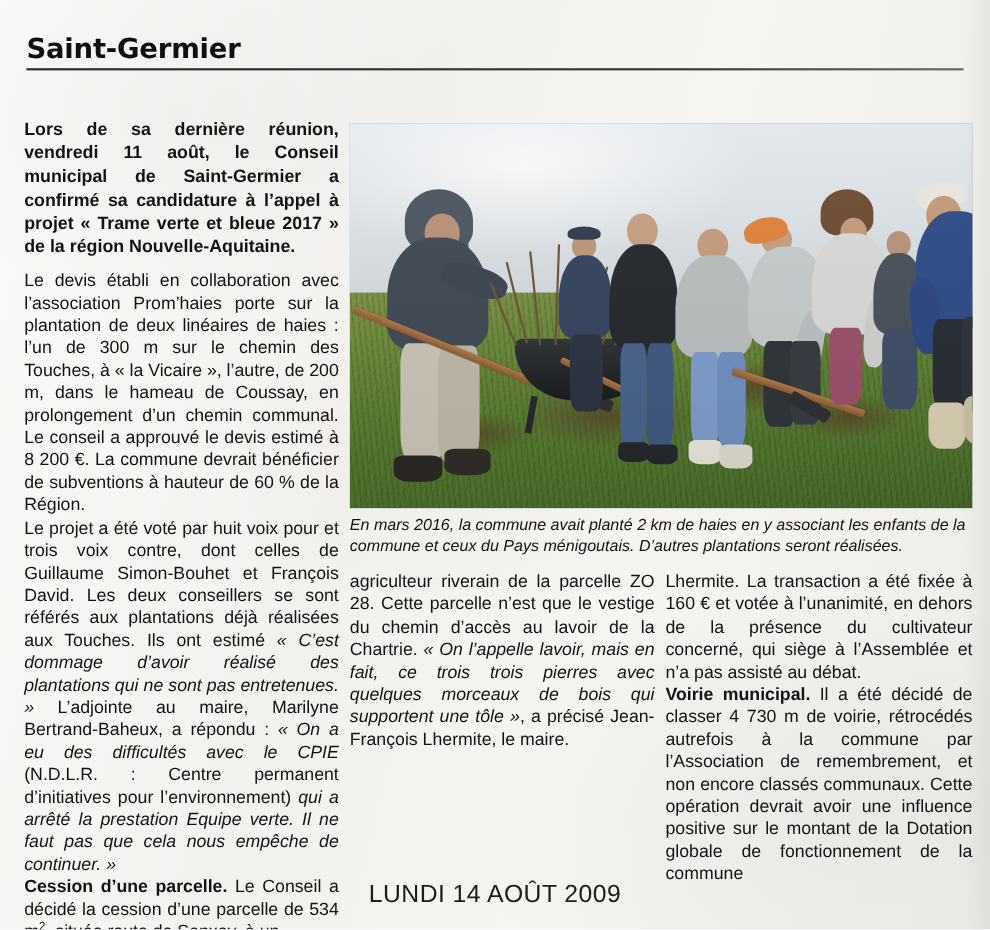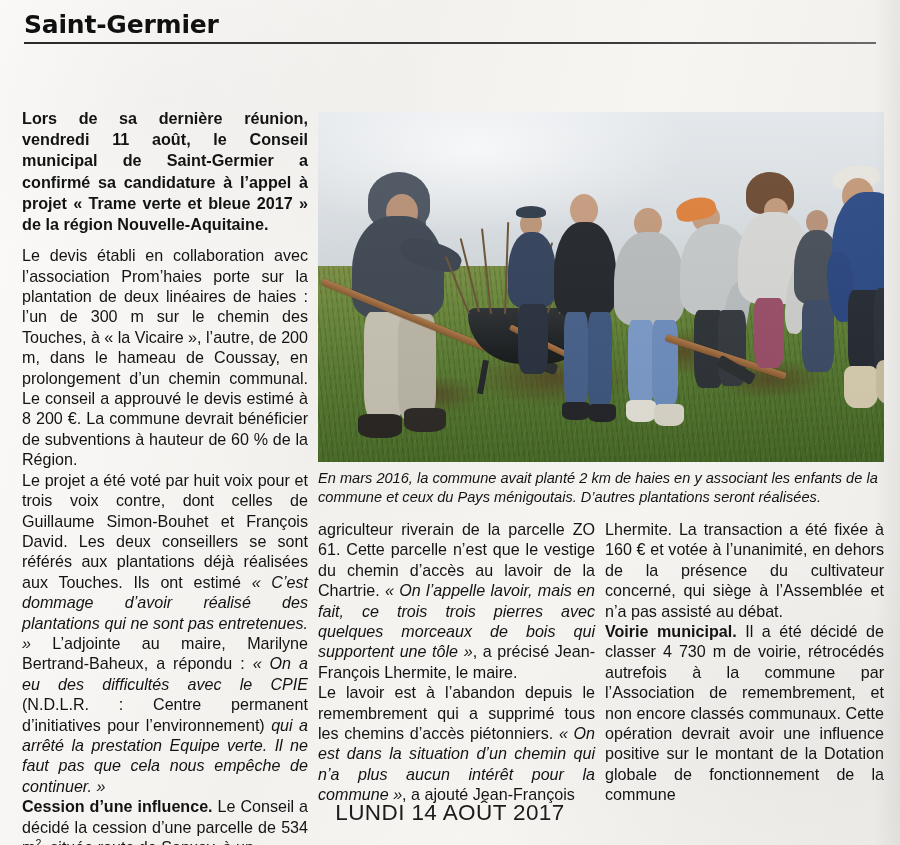--- a/index.html
+++ b/index.html
@@ -36,20 +36,21 @@
     top: 12px;
     width: 852px;
   }
   .kicker {
     font-size: 25px;
     font-weight: bold;
     letter-spacing: -0.2px;
     color: #101010;
     line-height: 1.05;
     font-family: "DejaVu Sans", sans-serif;
+    margin-top: 20px;
   }
   .kicker-rule {
     margin-top: 4px;
     height: 2px;
     background: linear-gradient(90deg, #2a2a2a 0%, #3a3a3a 70%, #6a6a6a 100%);
   }
   .headline {
     position: absolute;
     left: 24px;
     top: 48px;
@@ -204,21 +205,21 @@
       <div class="kicker-rule"></div>
     </div>
 
 
     <div class="col" id="col1">
       <p class="lede">Lors de sa dernière réunion, vendredi 11 août, le Conseil municipal de Saint-Germier a confirmé sa candidature à l’appel à projet « Trame verte et bleue 2017 » de la région Nouvelle-Aquitaine.</p>
 
       <div id="col1-body">
         <p>Le devis établi en collaboration avec l’association Prom’haies porte sur la plantation de deux linéaires de haies : l’un de 300 m sur le chemin des Touches, à « la Vicaire », l’autre, de 200 m, dans le hameau de Coussay, en prolongement d’un chemin communal. Le conseil a approuvé le devis estimé à 8 200 €. La commune devrait bénéficier de subventions à hauteur de 60 % de la Région.</p>
         <p><span>Le projet a été voté par huit voix pour et trois voix contre, dont celles de Guillaume Simon-Bouhet et François David. Les deux conseillers se sont référés aux plantations déjà réalisées aux Touches. Ils ont estimé </span><span class="it">« C’est dommage d’avoir réalisé des plantations qui ne sont pas entretenues. »</span><span> L’adjointe au maire, Marilyne Bertrand-Baheux, a répondu : </span><span class="it">« On a eu des difficultés avec le CPIE</span><span> (N.D.L.R. : Centre permanent d’initiatives pour l’environnement) </span><span class="it">qui a arrêté la prestation Equipe verte. Il ne faut pas que cela nous empêche de continuer. »</span></p>
-        <p><span class="bd">Cession d’une influence.</span><span> Le Conseil a décidé la cession d’une parcelle de 534 m</span><span class="sup">2</span><span>, située route de Sanxay, à un</span></p>
+        <p><span class="bd">Cession d’une parcelle.</span><span> Le Conseil a décidé la cession d’une parcelle de 534 m</span><span class="sup">2</span><span>, située route de Sanxay, à un</span></p>
       </div>
     </div>
 
     <figure id="photo-figure" style="margin:0;">
       <div id="photo">
         <div class="sky"></div>
         <div class="sky-haze"></div>
         <div class="field"></div>
         <div class="field-texture"></div>
 
@@ -323,26 +324,25 @@
           <div class="boot" style="left:26px;top:206px;width:34px;height:42px;background:#d9cfb2;"></div>
           <div class="boot" style="left:58px;top:200px;width:34px;height:44px;background:#cdc3a6;"></div>
         </div>
 
         <div style="position:absolute;inset:0;background:linear-gradient(180deg, rgba(255,255,255,0.05), rgba(0,0,0,0.06));pointer-events:none;"></div>
       </div>
       <figcaption class="caption">En mars 2016, la commune avait planté 2 km de haies en y associant les enfants de la commune et ceux du Pays ménigoutais. D’autres plantations seront réalisées.</figcaption>
     </figure>
 
     <div class="col" id="col2">
-      <p><span>agriculteur riverain de la parcelle ZO 61. Cette parcelle n’est que le vestige du chemin d’accès au lavoir de la Chartrie. </span><span class="it">« On l’appelle lavoir, mais en fait, ce trois trois pierres avec quelques morceaux de bois qui supportent une tôle »</span><span>, a précisé Jean-François Lhermite, le maire.</span></p>
-      <p><span>Le lavoir est à l’abandon depuis le remembrement qui a supprimé tous les chemins d’accès piétonniers. </span><span class="it">« On est dans la situation d’un chemin qui n’a plus aucun intérêt pour la commune »</span><span>, a ajouté Jean-François</span></p>
+      <p><span>agriculteur riverain de la parcelle ZO 28. Cette parcelle n’est que le vestige du chemin d’accès au lavoir de la Chartrie. </span><span class="it">« On l’appelle lavoir, mais en fait, ce trois trois pierres avec quelques morceaux de bois qui supportent une tôle »</span><span>, a précisé Jean-François Lhermite, le maire.</span></p>
     </div>
 
     <div class="col" id="col3">
       <p>Lhermite. La transaction a été fixée à 160 € et votée à l’unanimité, en dehors de la présence du cultivateur concerné, qui siège à l’Assemblée et n’a pas assisté au débat.</p>
       <p><span class="bd">Voirie municipal.</span><span> Il a été décidé de classer 4 730 m de voirie, rétrocédés autrefois à la commune par l’Association de remembrement, et non encore classés communaux. Cette opération devrait avoir une influence positive sur le montant de la Dotation globale de fonctionnement de la commune</span></p>
     </div>
 
-    <div id="date-line">LUNDI 14 AOÛT 2017</div>
+    <div id="date-line">LUNDI 14 AOÛT 2009</div>
   </div>
 
   <div id="edge-shade"></div>
 </div>
 
 </body></html>

